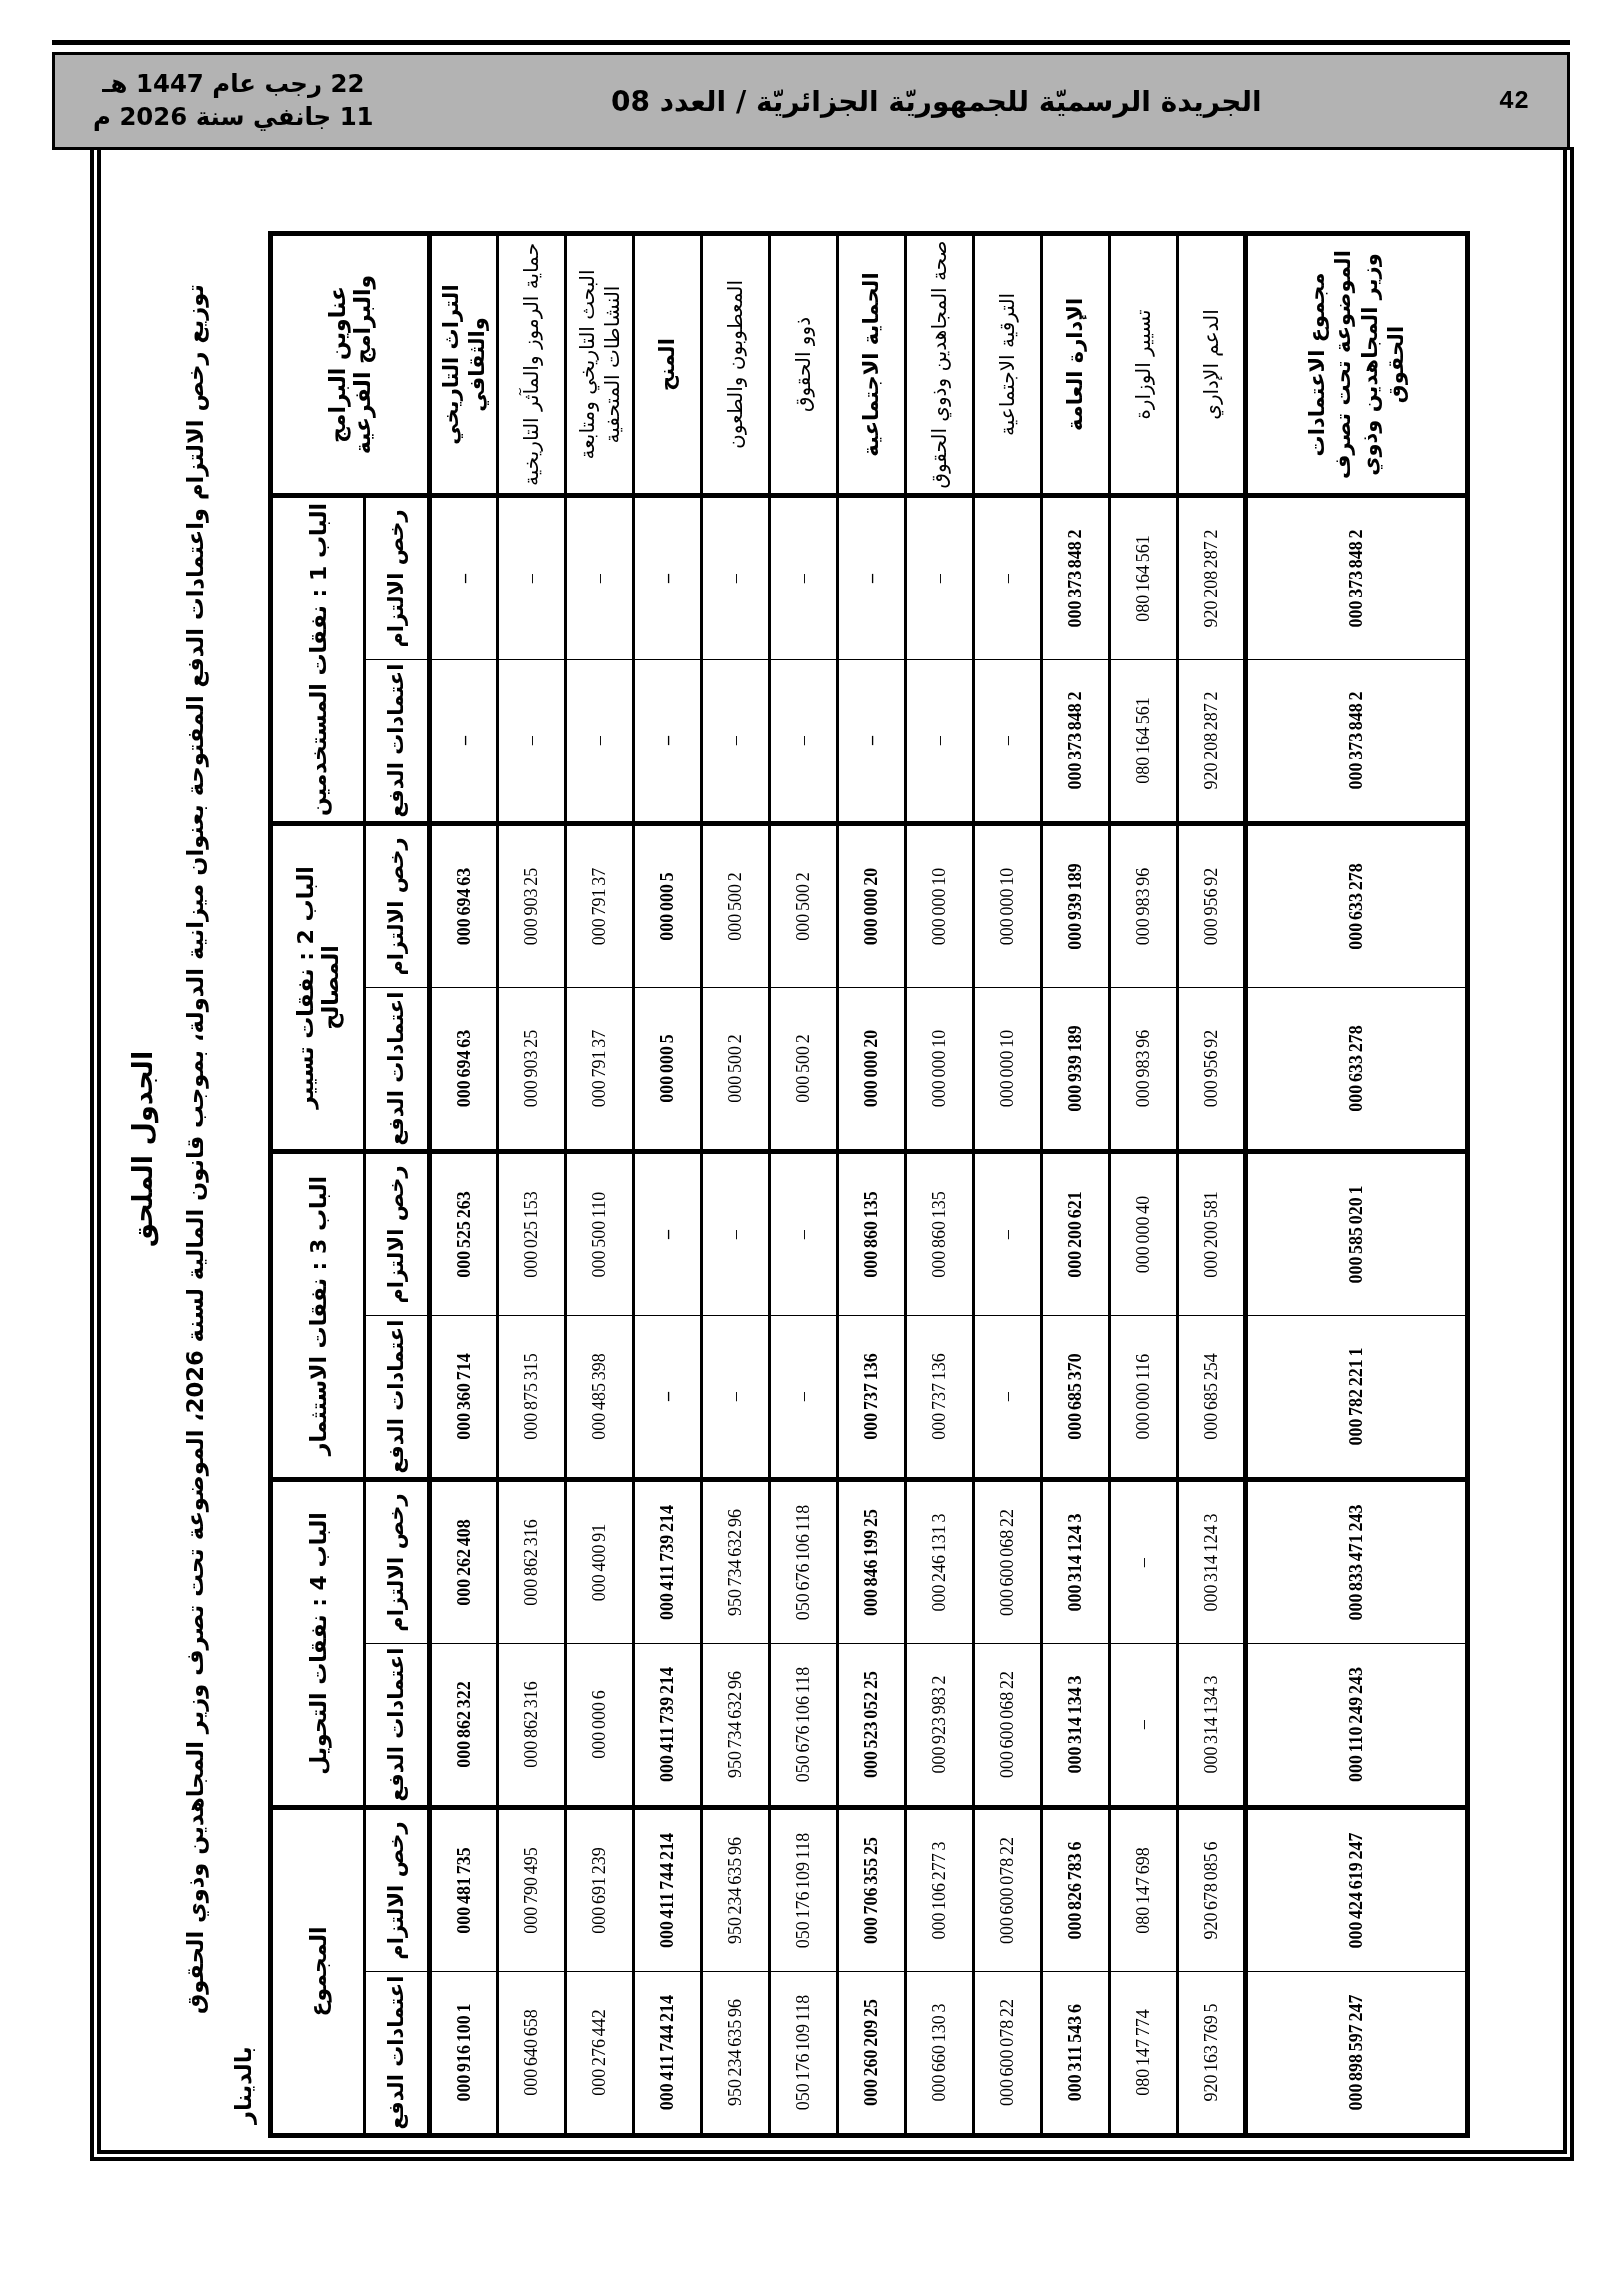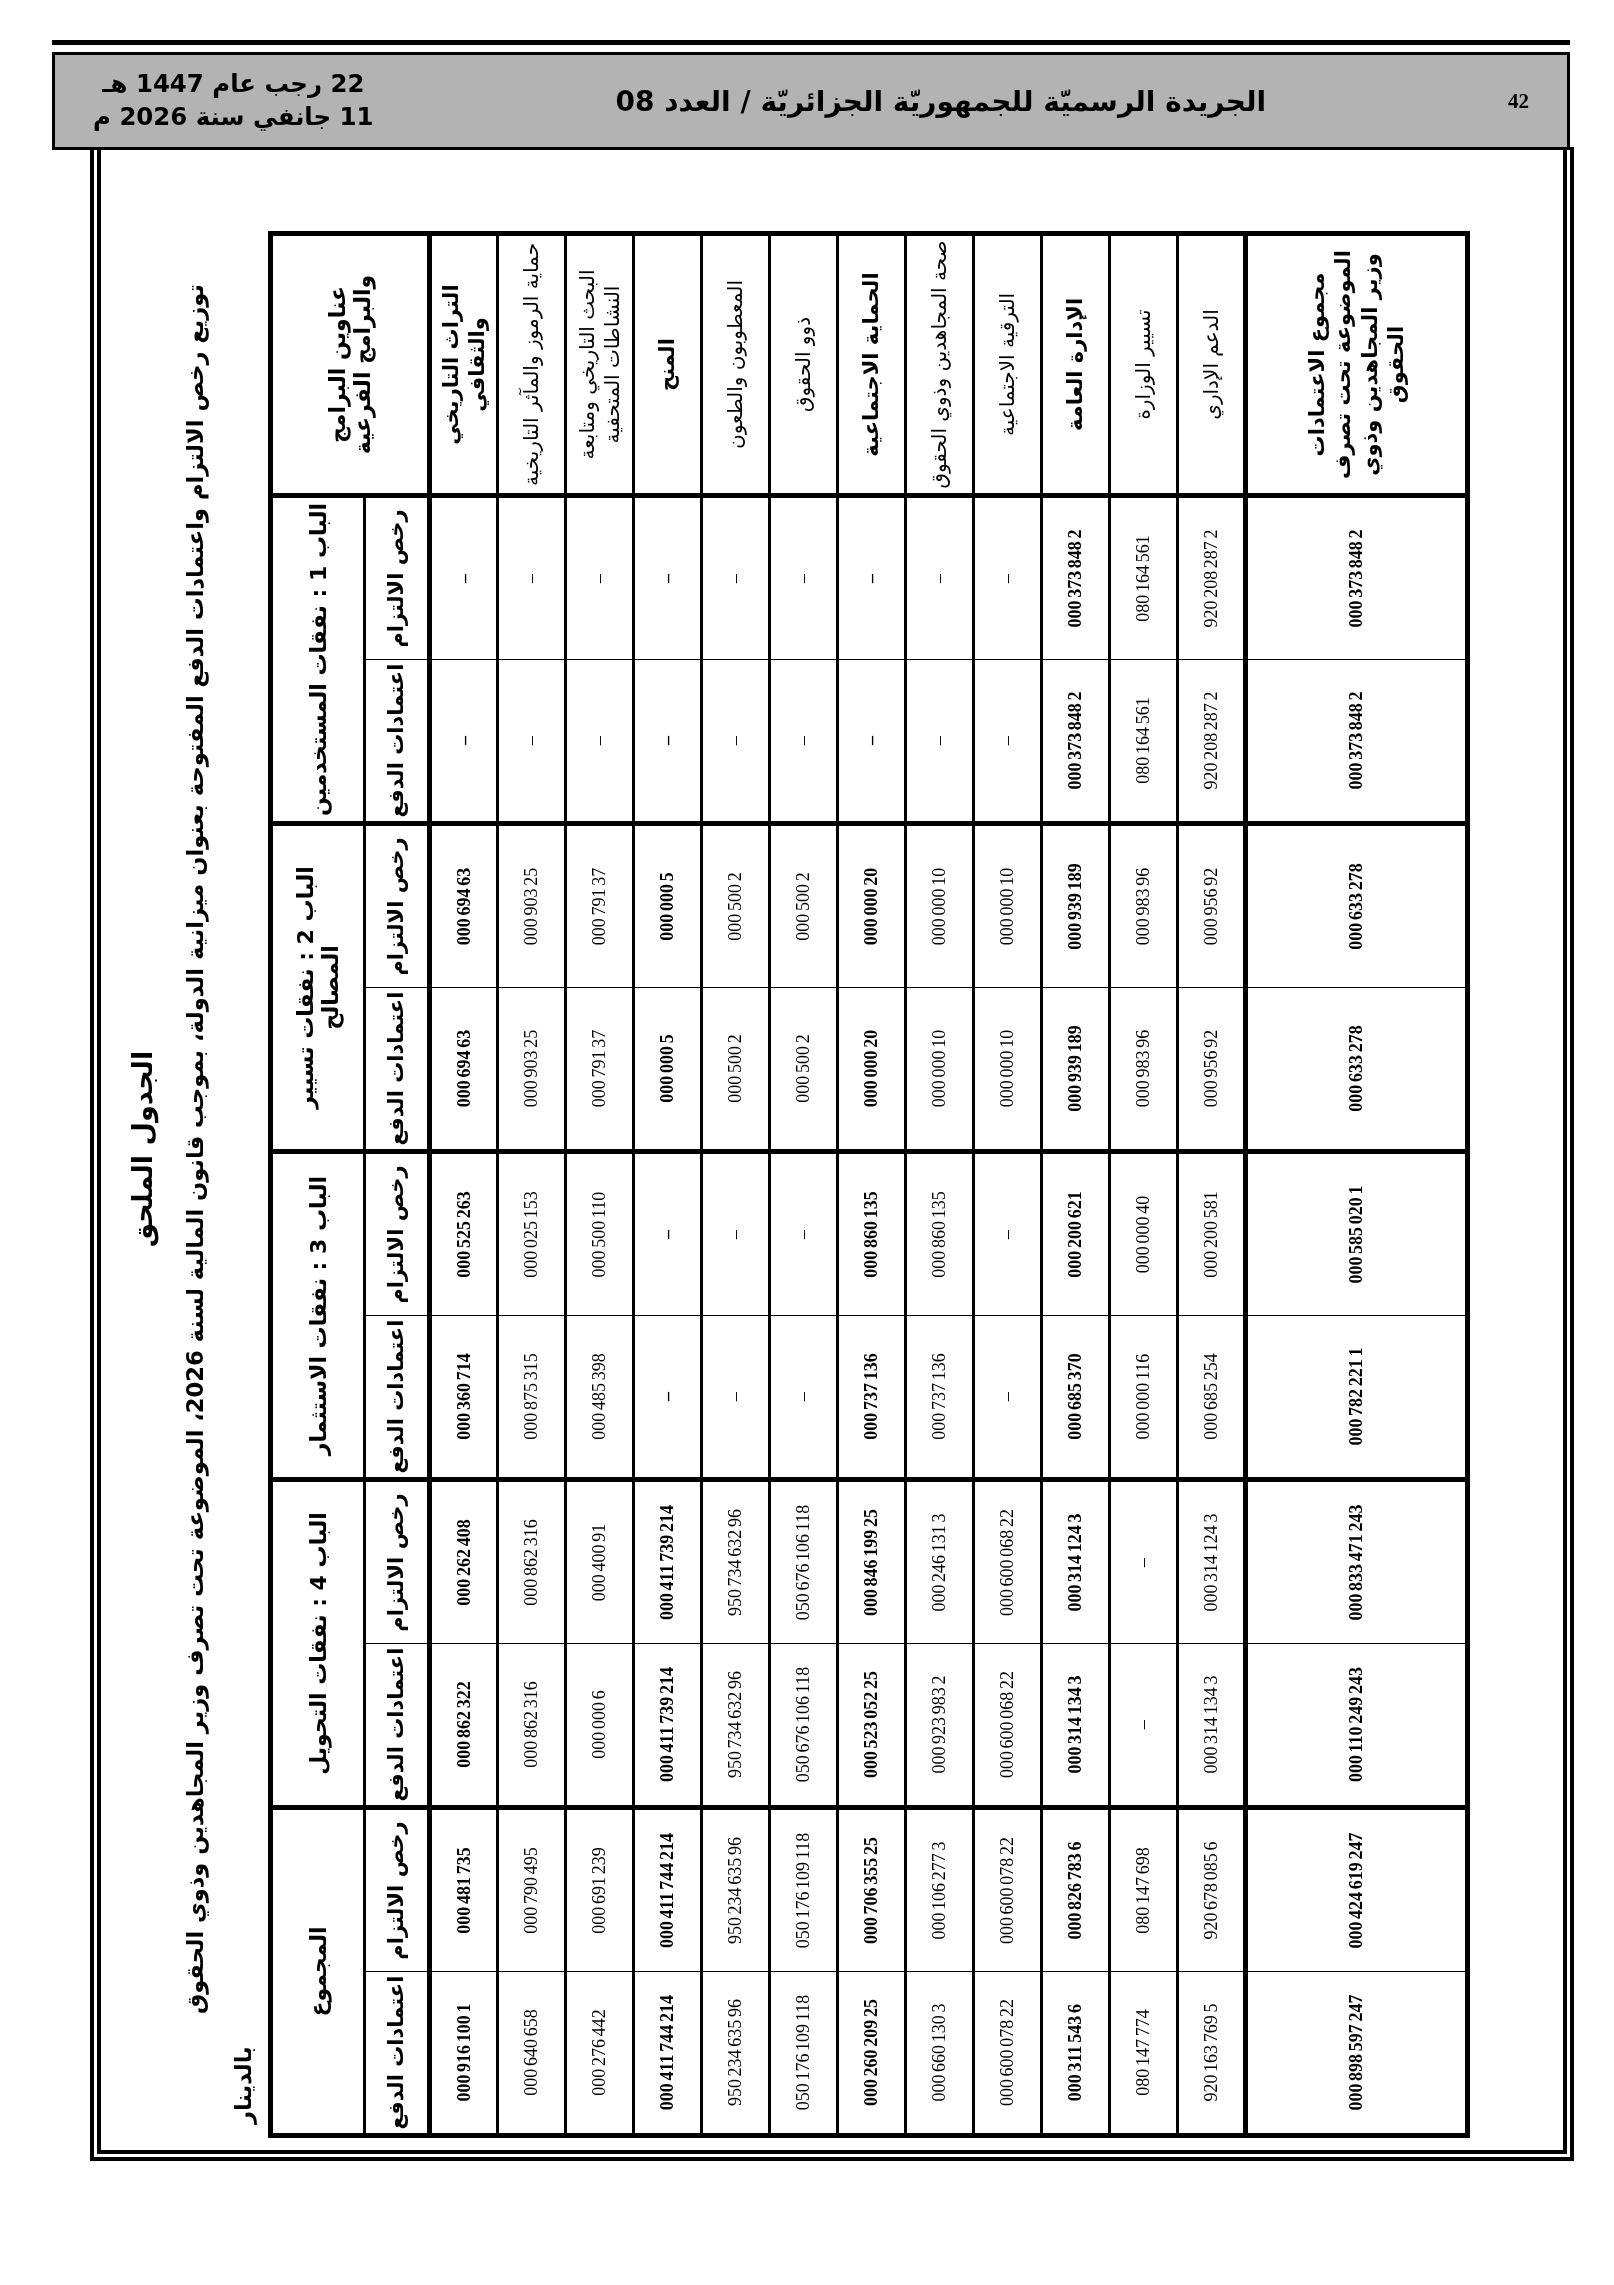--- a/index.html
+++ b/index.html
@@ -8,21 +8,21 @@
     background:#ffffff;color:#000;
     font-family:"DejaVu Sans", sans-serif;
   }
   .top-rule{position:absolute;left:52px;top:40px;width:1518px;height:5.4px;background:#000;}
   .band{
     position:absolute;left:52px;top:52px;width:1518px;height:98px;
     background:#b3b3b3;border:3.6px solid #000;box-sizing:border-box;
     display:flex;align-items:center;justify-content:space-between;
     padding:0 38px;
   }
-  .band-num{font-size:21px;font-weight:bold;font-family:Liberation Serif, serif;}
+  .band-num{font-size:25px;font-weight:bold;font-family:Liberation Mono, monospace;}
   .band-title{font-size:28px;font-weight:bold;}
   .band-dates{font-size:24.4px;font-weight:bold;text-align:center;line-height:1.35;}
   .frame{
     position:absolute;left:90px;top:147px;width:1484px;height:2014px;
     box-sizing:border-box;
     border-left:11.8px double #000;border-right:11.8px double #000;border-bottom:11.8px double #000;
   }
   .rot{
     position:absolute;left:102px;top:2144px;width:1990px;height:1452px;
     transform-origin:0 0;transform:rotate(-90deg);

